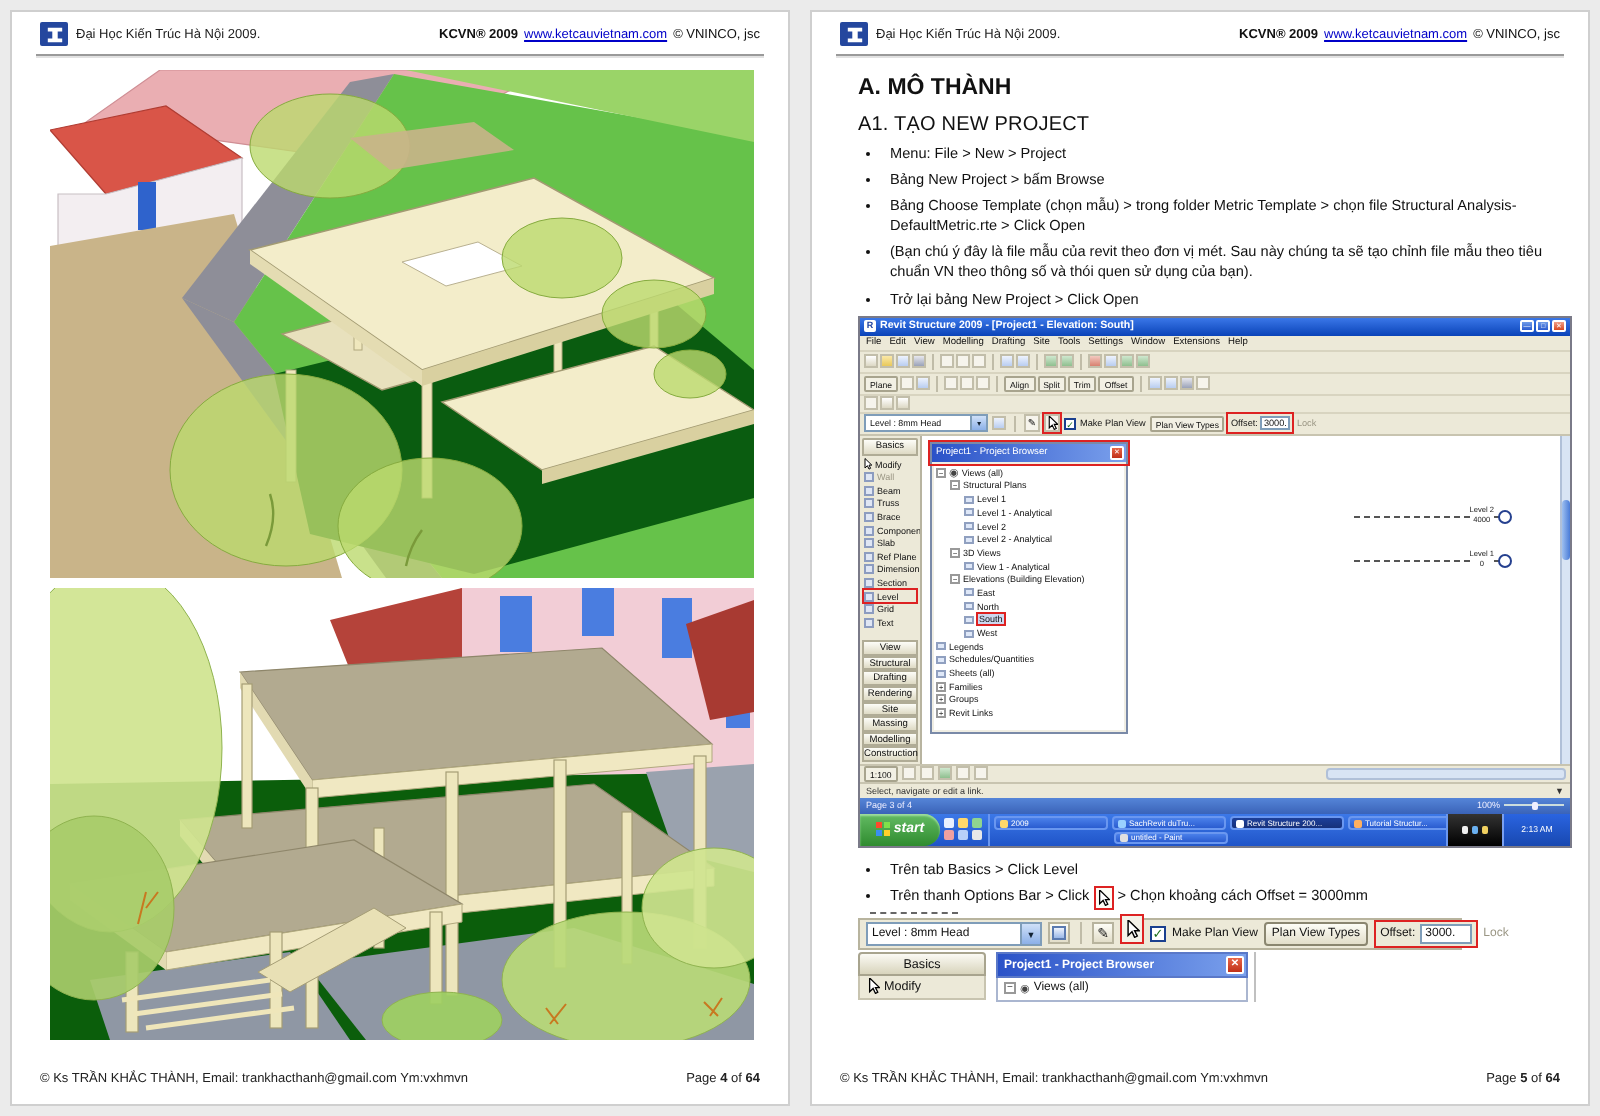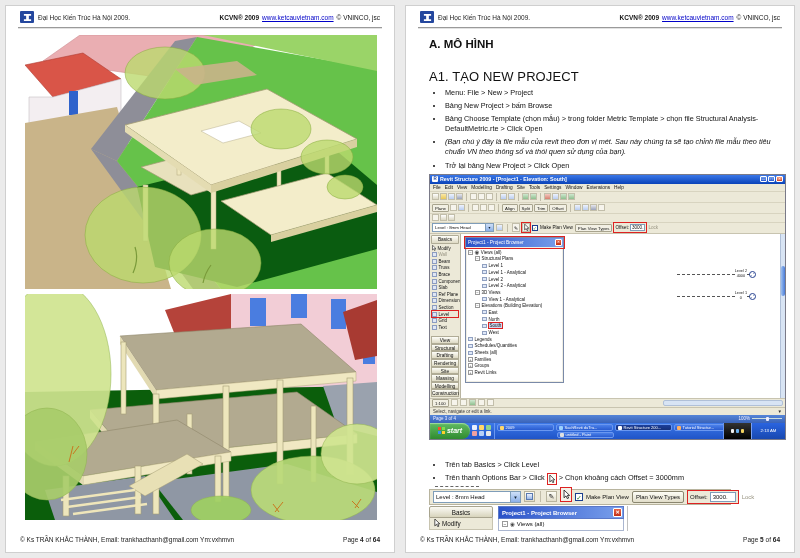--- a/index.html
+++ b/index.html
@@ -16,24 +16,24 @@
   .brand{font-weight:bold}
   .url{color:#0000c8;text-decoration:underline}
   .pfoot{position:absolute;left:14px;right:14px;bottom:9px;display:flex;justify-content:space-between;font-size:6.5px;color:#222}
   .pfoot b{font-weight:bold}
   
   .figwrap{padding:7px 17px 0 19px}
   .fig{display:block;width:100%;background:#fff}
   
   .doccol{padding:0 10px 0 23px}
   .doctitle{font-size:11.5px;font-weight:bold;margin:10px 0 3px}
-  .sechead{font-size:13px;margin:19px 0 2px;letter-spacing:.1px}
+  .sechead{font-size:10px;margin:7px 0 2px;letter-spacing:.1px}
   ul.blts{margin-left:15px;font-size:7.3px;line-height:1.35;list-style:disc}
   ul.blts li{margin:3.5px 0;padding-left:1px}
-  .it{font-style:italic}
+  .it{}
   .inpick{display:inline-flex;width:10px;height:12px;border:1.5px solid #d22;vertical-align:-3px;background:#fdfdf6;align-items:center;justify-content:center}
   
   .shot{width:357px;height:266px;border:1px solid #7a7a88;display:flex;flex-direction:column;background:#ece9d8;margin-top:3px;overflow:hidden}
   .tbar{height:9px;flex:none;background:linear-gradient(#3a77e8,#0a43b8);color:#fff;display:flex;align-items:center;padding:0 2px;gap:2px}
   .appic{width:6px;height:6px;background:#fff;color:#1a3f9e;font-size:4.5px;line-height:6px;text-align:center;font-weight:bold;border-radius:1px;flex:none}
   .ttl{font-size:5.3px;font-weight:bold;flex:1;white-space:nowrap;overflow:hidden}
   .wbtns{display:flex;gap:1px}
   .wb{width:7px;height:6px;background:linear-gradient(#6f9be8,#2a5ad0);border:1px solid #fff;border-radius:1px;color:#fff;font-size:3.5px;line-height:4px;text-align:center}
   .wb.cl{background:linear-gradient(#f0a088,#d84820)}
   .mbar{height:8px;flex:none;display:flex;gap:4px;align-items:center;padding:0 3px;background:#ece9d8;border-bottom:1px solid #d8d4c0;font-size:4.8px;white-space:nowrap}
@@ -268,21 +268,21 @@
         <span>Đại Học Kiến Trúc Hà Nội 2009.</span>
       </div>
       <div class="phead-r">
         <span class="brand">KCVN® 2009</span>
         <span class="url">www.ketcauvietnam.com</span>
         <span>© VNINCO, jsc</span>
       </div>
     </div>
 
     <div class="doccol">
-      <div class="doctitle">A. MÔ HÌNH</div>
+      <div class="doctitle">A. MÔ THÀNH</div>
       <div class="sechead">A1. TẠO NEW PROJECT</div>
       <ul class="blts">
         <li>Menu: File &gt; New &gt; Project</li>
         <li>Bảng New Project &gt; bấm Browse</li>
         <li>Bảng Choose Template (chọn mẫu) &gt; trong folder Metric Template &gt; chọn file Structural Analysis-DefaultMetric.rte &gt; Click Open</li>
         <li class="it">(Bạn chú ý đây là file mẫu của revit theo đơn vị mét. Sau này chúng ta sẽ tạo chỉnh file mẫu theo tiêu chuẩn VN theo thông số và thói quen sử dụng của bạn).</li>
         <li>Trở lại bảng New Project &gt; Click Open</li>
       </ul>
 
       <div class="shot">
@@ -627,21 +627,21 @@
             <span class="trayb">
                 <i class="y1"></i>
                 <i class="y2"></i>
                 <i class="y3"></i>
               </span>
             <span class="clockbx">2:13 AM</span>
           </span>
         </div>
       </div>
 
-      <ul class="blts" style="margin-top:20px">
+      <ul class="blts" style="margin-top:6px">
         <li>Trên tab Basics &gt; Click Level</li>
         <li>
           <span>Trên thanh Options Bar &gt; Click</span>
           <span class="inpick">
             <svg width="6" height="8" viewBox="0 0 8 11">
                 <path d="M1 0 L1 9.5 L3.4 7.2 L5 10.6 L6.6 9.8 L5 6.6 L7.8 6.6 Z" fill="#fff" stroke="#000" stroke-width="0.9"></path>
               </svg>
           </span>
           <span>&gt; Chọn khoảng cách Offset = 3000mm</span>
         </li>

